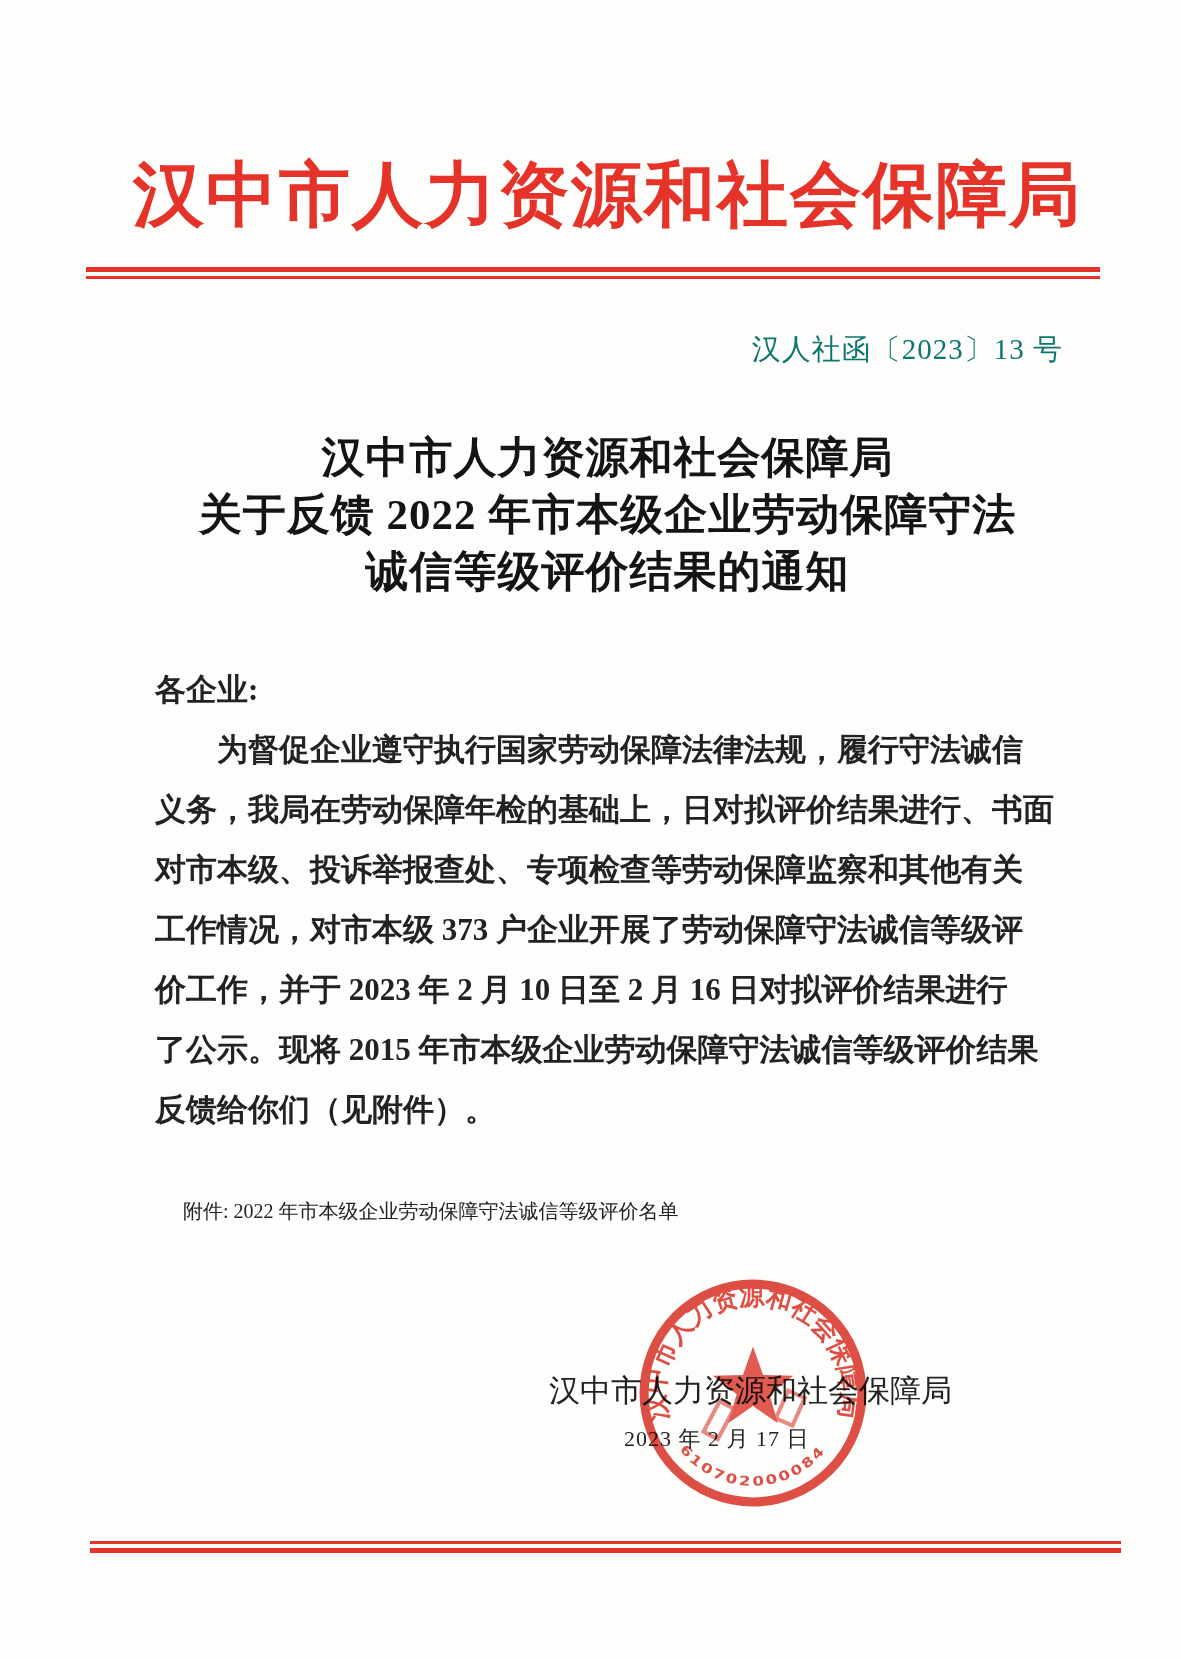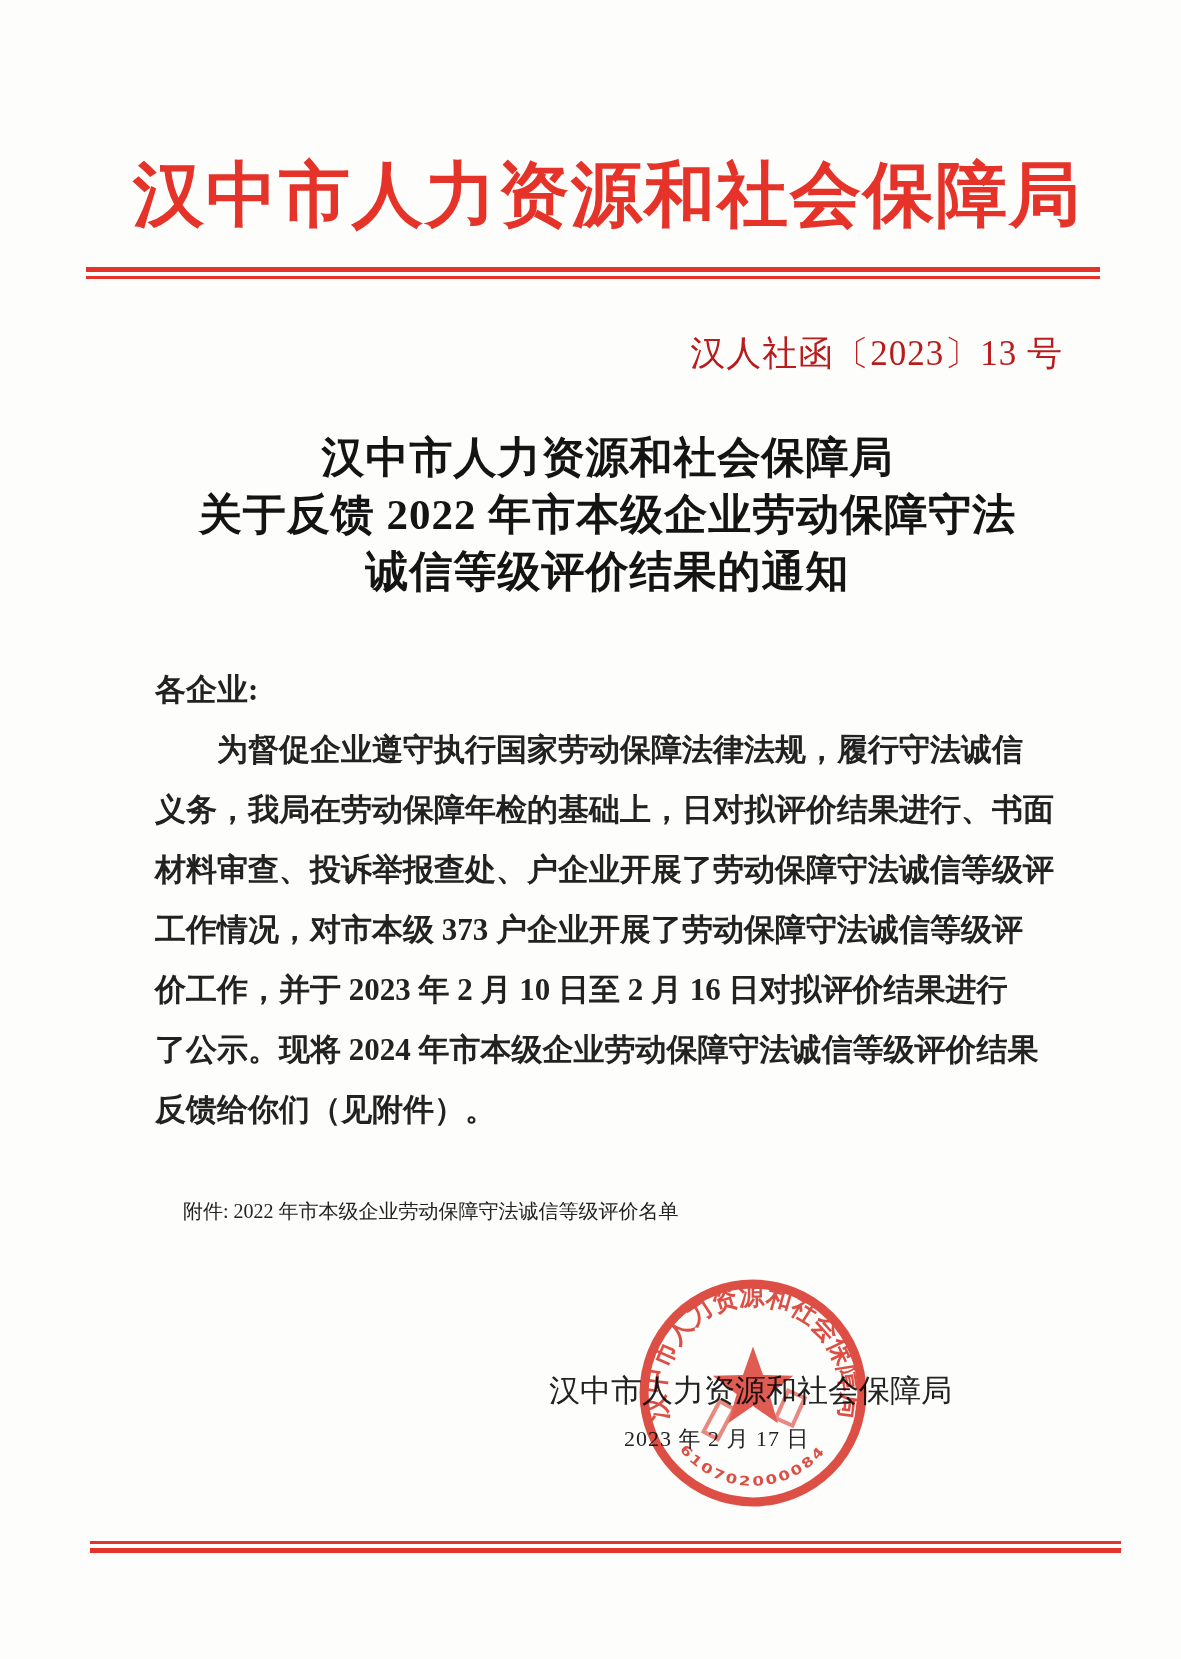--- a/index.html
+++ b/index.html
@@ -30,23 +30,23 @@
   .rule { position: absolute; }
   .rule-top { top: 267px; left: 86px; width: 1014px; }
   .rule-bottom { top: 1541px; left: 90px; width: 1031px; }
   .rule .thick { height: 5px; background: #e63329; }
   .rule .thin  { height: 3px; background: #e63329; }
   .rule .gap   { height: 4px; }
   
   .doc-number {
     position: absolute;
     top: 330px; right: 152px;
-    font-size: 35px;
+    font-size: 29px;
     letter-spacing: 1px;
-    color: #b91c1c;
+    color: #0f766e;
     white-space: nowrap;
   }
   
   .title {
     position: absolute;
     top: 429px; left: 0; width: 100%;
     text-align: center;
     font-size: 43px;
     font-weight: bold;
     line-height: 57px;
@@ -133,24 +133,24 @@
   <div class="title">
     <div>汉中市人力资源和社会保障局</div>
     <div>关于反馈 2022 年市本级企业劳动保障守法</div>
     <div>诚信等级评价结果的通知</div>
   </div>
 
   <div class="body-block">
     <div class="line">各企业:</div>
     <div class="line indent">为督促企业遵守执行国家劳动保障法律法规，履行守法诚信</div>
     <div class="line">义务，我局在劳动保障年检的基础上，日对拟评价结果进行、书面</div>
-    <div class="line">材料审查、投诉举报查处、户企业开展了劳动保障守法诚信等级评</div>
+    <div class="line">对市本级、投诉举报查处、专项检查等劳动保障监察和其他有关</div>
     <div class="line">工作情况，对市本级 373 户企业开展了劳动保障守法诚信等级评</div>
     <div class="line">价工作，并于 2023 年 2 月 10 日至 2 月 16 日对拟评价结果进行</div>
-    <div class="line">了公示。现将 2024 年市本级企业劳动保障守法诚信等级评价结果</div>
+    <div class="line">了公示。现将 2015 年市本级企业劳动保障守法诚信等级评价结果</div>
     <div class="line">反馈给你们（见附件）。</div>
   </div>
 
   <div class="attachment">附件: 2022 年市本级企业劳动保障守法诚信等级评价名单</div>
 
   <div class="sign-agency">汉中市人力资源和社会保障局</div>
   <div class="sign-date">2023 年 2 月 17 日</div>
 
   <svg class="seal" viewBox="0 0 236 236" xmlns="http://www.w3.org/2000/svg">
     <defs>

